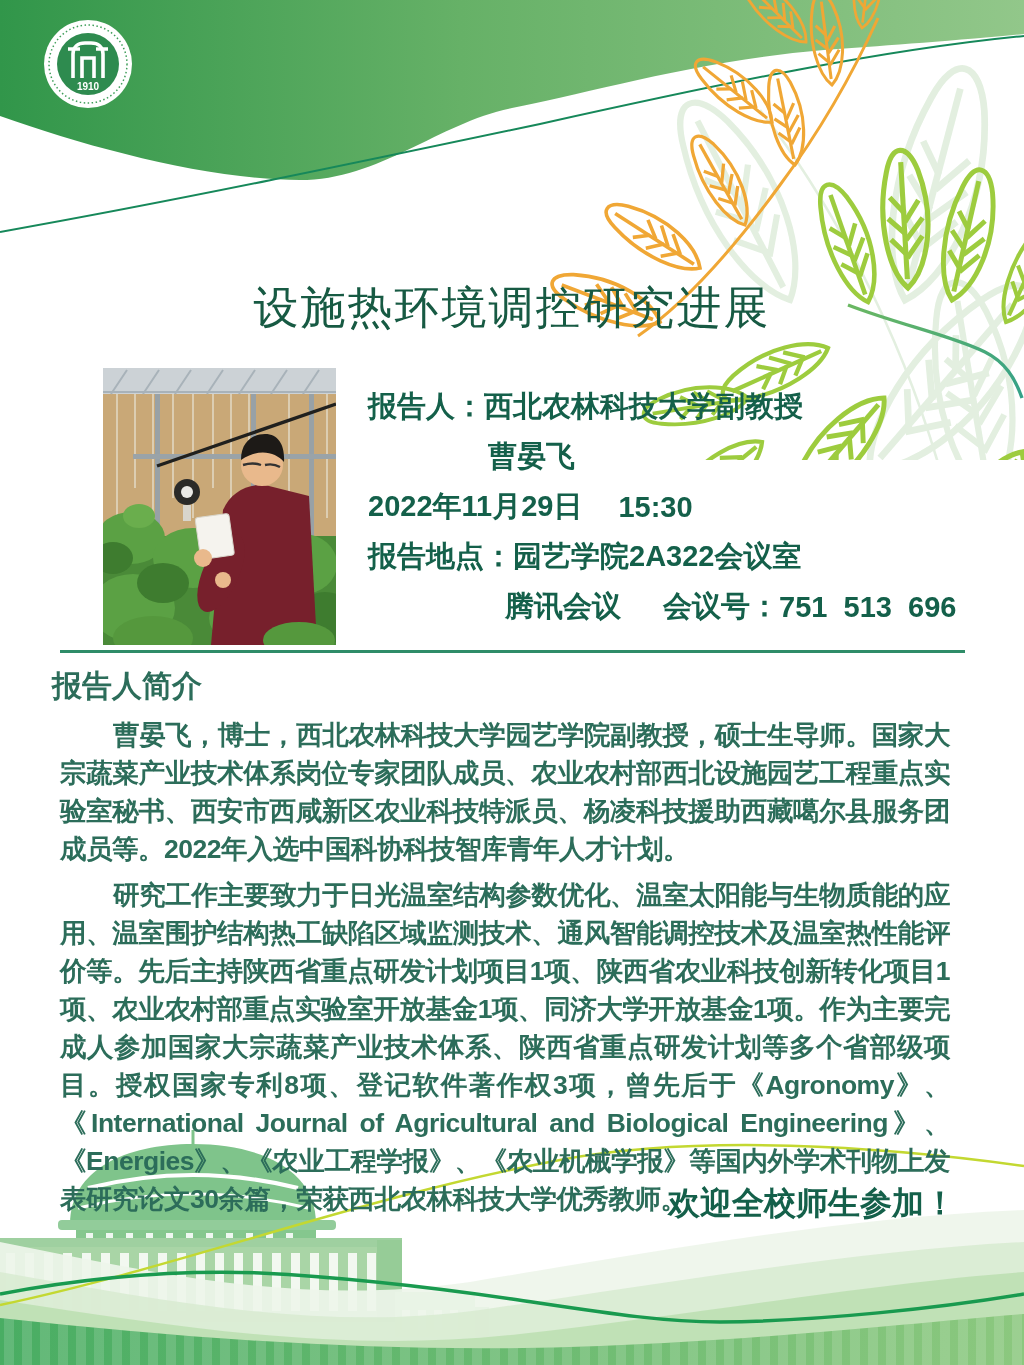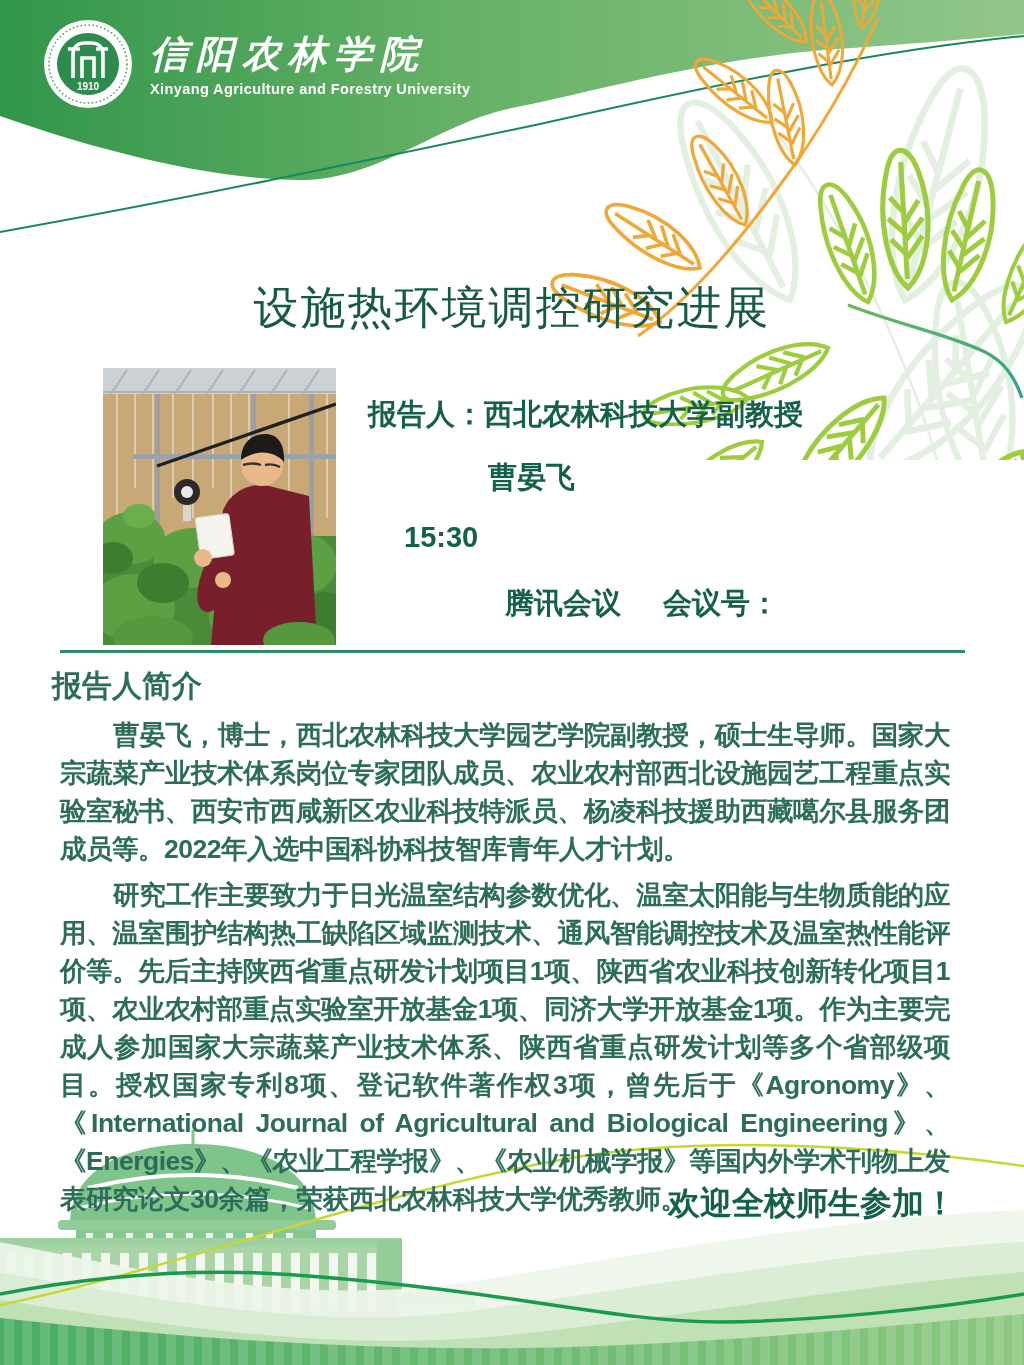--- a/index.html
+++ b/index.html
@@ -18,21 +18,21 @@
            font-family:"Liberation Serif","DejaVu Serif",serif;font-style:italic;}
   .logo-en{font-size:14.5px;font-weight:700;letter-spacing:.4px;margin-top:2px;}
 
   .title{left:0;right:0;top:176px;text-align:center;font-size:76px;font-weight:900;
          color:#1a5941;letter-spacing:7px;z-index:3;}
   .subtitle{left:0;right:0;top:278px;text-align:center;font-size:45px;font-weight:400;
             color:#175a43;letter-spacing:2px;z-index:3;}
 
   
   .info{left:368px;top:382px;width:620px;color:#14604a;font-size:29px;font-weight:700;z-index:3;}
-  .info-line{height:50px;display:flex;white-space:pre-wrap;margin-top:13px;}
+  .info-line{height:50px;display:flex;align-items:center;white-space:pre-wrap;}
   .ind-name{padding-left:120px;}
   .ind-meet{padding-left:137px;}
   .gap-l{margin-left:36px;}
   .gap-m{margin-left:42px;}
 
   .divider{left:60px;top:650px;width:905px;height:3px;background:#2f8c68;z-index:3;}
 
   
   .bio{left:52px;top:664px;width:906px;color:#2c6d5a;z-index:3;}
   .bio-heading{font-size:30px;font-weight:600;line-height:44px;}
@@ -111,24 +111,20 @@
       <circle cx="46" cy="46" r="44" fill="#ffffff"></circle>
       <circle cx="46" cy="46" r="39" fill="none" stroke="#3f9e5a" stroke-width="1.5" stroke-dasharray="1.5,2.5"></circle>
       <circle cx="46" cy="46" r="31" fill="#2e8b4f"></circle>
       <g stroke="#ffffff" stroke-width="3.6" fill="none">
         <path d="M31,60 V36 C31,29 36,25 43,25 H49 C56,25 61,29 61,36 V60"></path>
         <path d="M40,60 V40 H52 V60"></path>
         <path d="M26,31 H38 M54,31 H66"></path>
       </g>
       <text x="46" y="72" text-anchor="middle" font-size="10" font-weight="bold" fill="#ffffff">1910</text>
     </svg>
-    <div class="logo-name">
-      <span class="logo-cn">信阳农林学院</span>
-      <span class="logo-en">Xinyang Agriculture and Forestry University</span>
-    </div>
   </div>
 
   <div class="abs subtitle">设施热环境调控研究进展</div>
 
   <svg class="abs deco" style="left:103px;top:368px;" width="233" height="277" viewBox="0 0 233 277">
     <rect width="233" height="277" fill="#c9a877"></rect>
     <rect width="233" height="26" fill="#ccd2d6"></rect>
     <g stroke="#a8b2b9" stroke-width="2">
       <path d="M8,26 L24,2 M40,26 L56,2 M72,26 L88,2 M104,26 L120,2 M136,26 L152,2 M168,26 L184,2 M200,26 L216,2"></path>
       <path d="M0,24 H233"></path>
@@ -176,24 +172,27 @@
   </svg>
 
   <div class="abs info">
     <div class="info-line">
       <span>报告人：</span><span>西北农林科技大学副教授</span>
     </div>
     <div class="info-line ind-name">
       <span>曹晏飞</span>
     </div>
     <div class="info-line">
-      <span class="gap-l">15:30</span>
+      <span>2022年11月29日</span><span class="gap-l">15:30</span>
+    </div>
+    <div class="info-line">
+      <span>报告地点：</span><span>园艺学院2A322会议室</span>
     </div>
     <div class="info-line ind-meet">
-      <span>腾讯会议</span><span class="gap-m">会议号：</span>
+      <span>腾讯会议</span><span class="gap-m">会议号：</span><span>751  513  696</span>
     </div>
   </div>
 
   <div class="abs divider"></div>
 
   <div class="abs bio">
     <div class="bio-heading">报告人简介</div>
     <p>曹晏飞，博士，西北农林科技大学园艺学院副教授，硕士生导师。国家大宗蔬菜产业技术体系岗位专家团队成员、农业农村部西北设施园艺工程重点实验室秘书、西安市西咸新区农业科技特派员、杨凌科技援助西藏噶尔县服务团成员等。2022年入选中国科协科技智库青年人才计划。</p>
     <p>研究工作主要致力于日光温室结构参数优化、温室太阳能与生物质能的应用、温室围护结构热工缺陷区域监测技术、通风智能调控技术及温室热性能评价等。先后主持陕西省重点研发计划项目1项、陕西省农业科技创新转化项目1项、农业农村部重点实验室开放基金1项、同济大学开放基金1项。作为主要完成人参加国家大宗蔬菜产业技术体系、陕西省重点研发计划等多个省部级项目。授权国家专利8项、登记软件著作权3项，曾先后于《Agronomy》、《International Journal of Agricultural and Biological Engineering》、《Energies》、《农业工程学报》、《农业机械学报》等国内外学术刊物上发表研究论文30余篇，荣获西北农林科技大学优秀教师。</p>
   </div>

